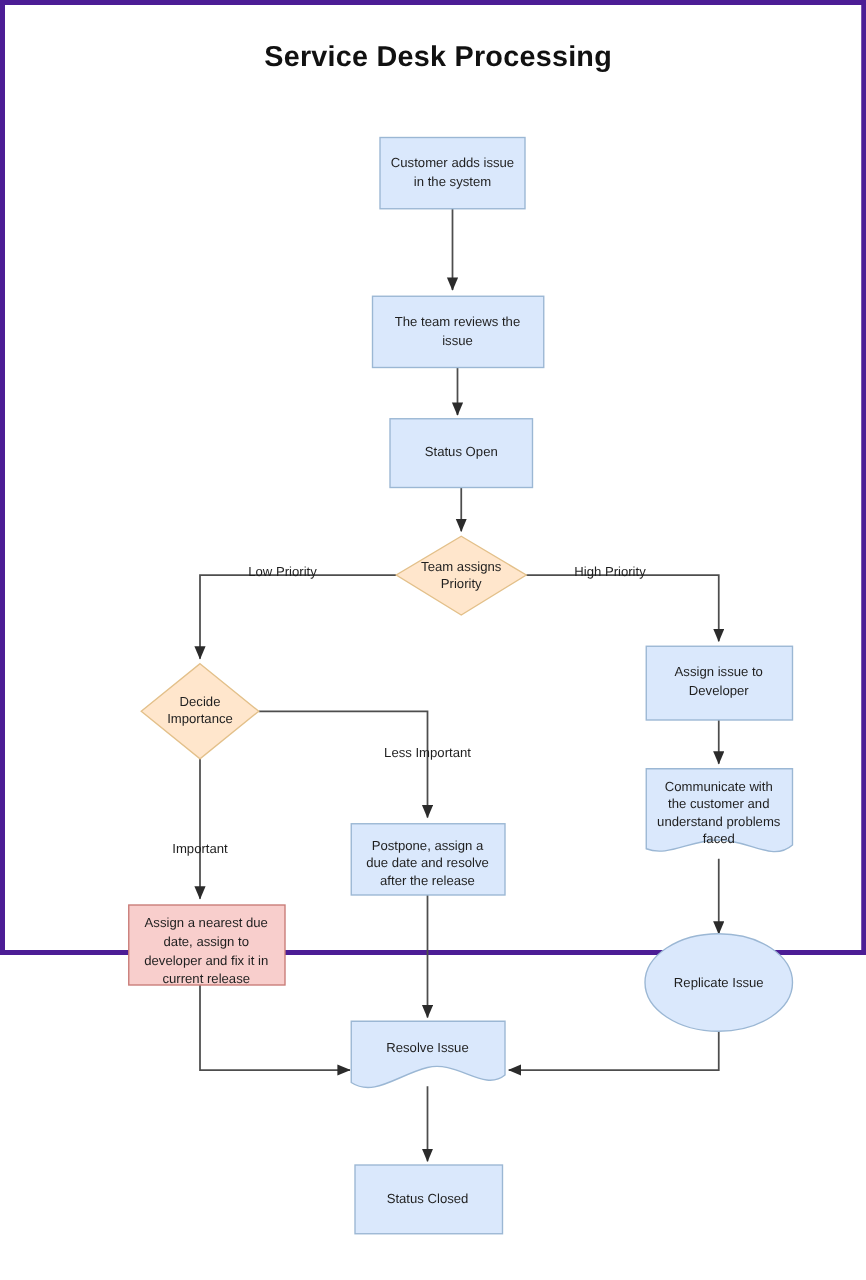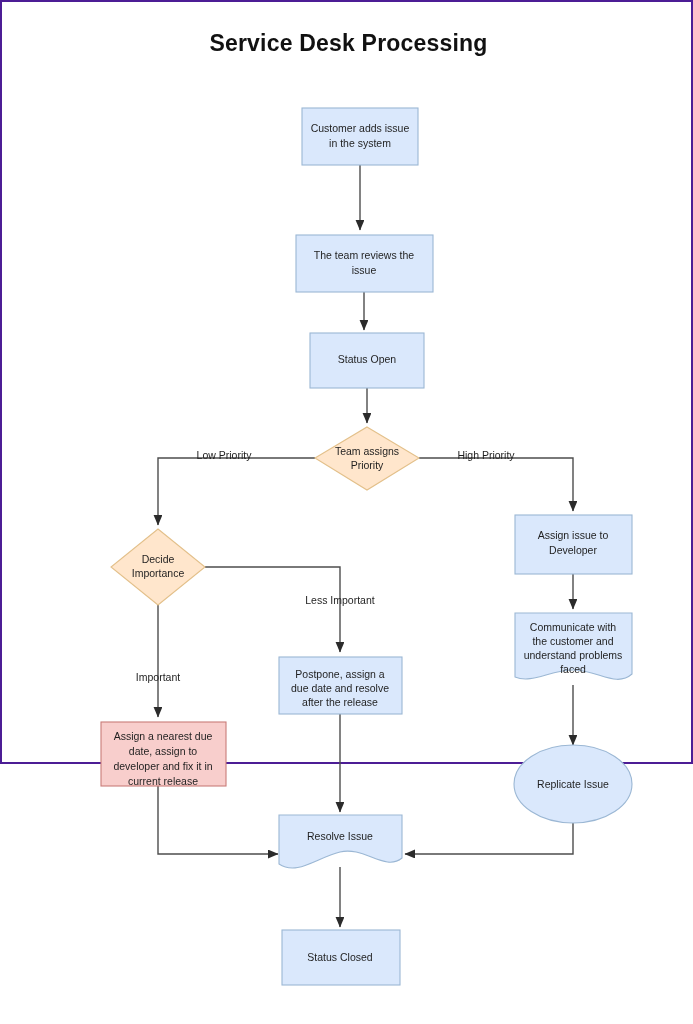--- a/index.html
+++ b/index.html
@@ -11,21 +11,21 @@
     width: 693px;
     height: 1024px;
     font-family: "Liberation Sans", sans-serif;
     overflow: hidden;
   }
   #page {
     position: relative;
     width: 693px;
     height: 764px;
     background: #ffffff;
-    border: 2px solid #4c1d95;
+    border: 4px solid #4c1d95;
     box-sizing: border-box;
     text-decoration: underline;
   }
   #chart-title {
     position: absolute;
     top: 28px;
     left: 0;
     width: 693px;
     text-align: center;
     font-size: 23px;

